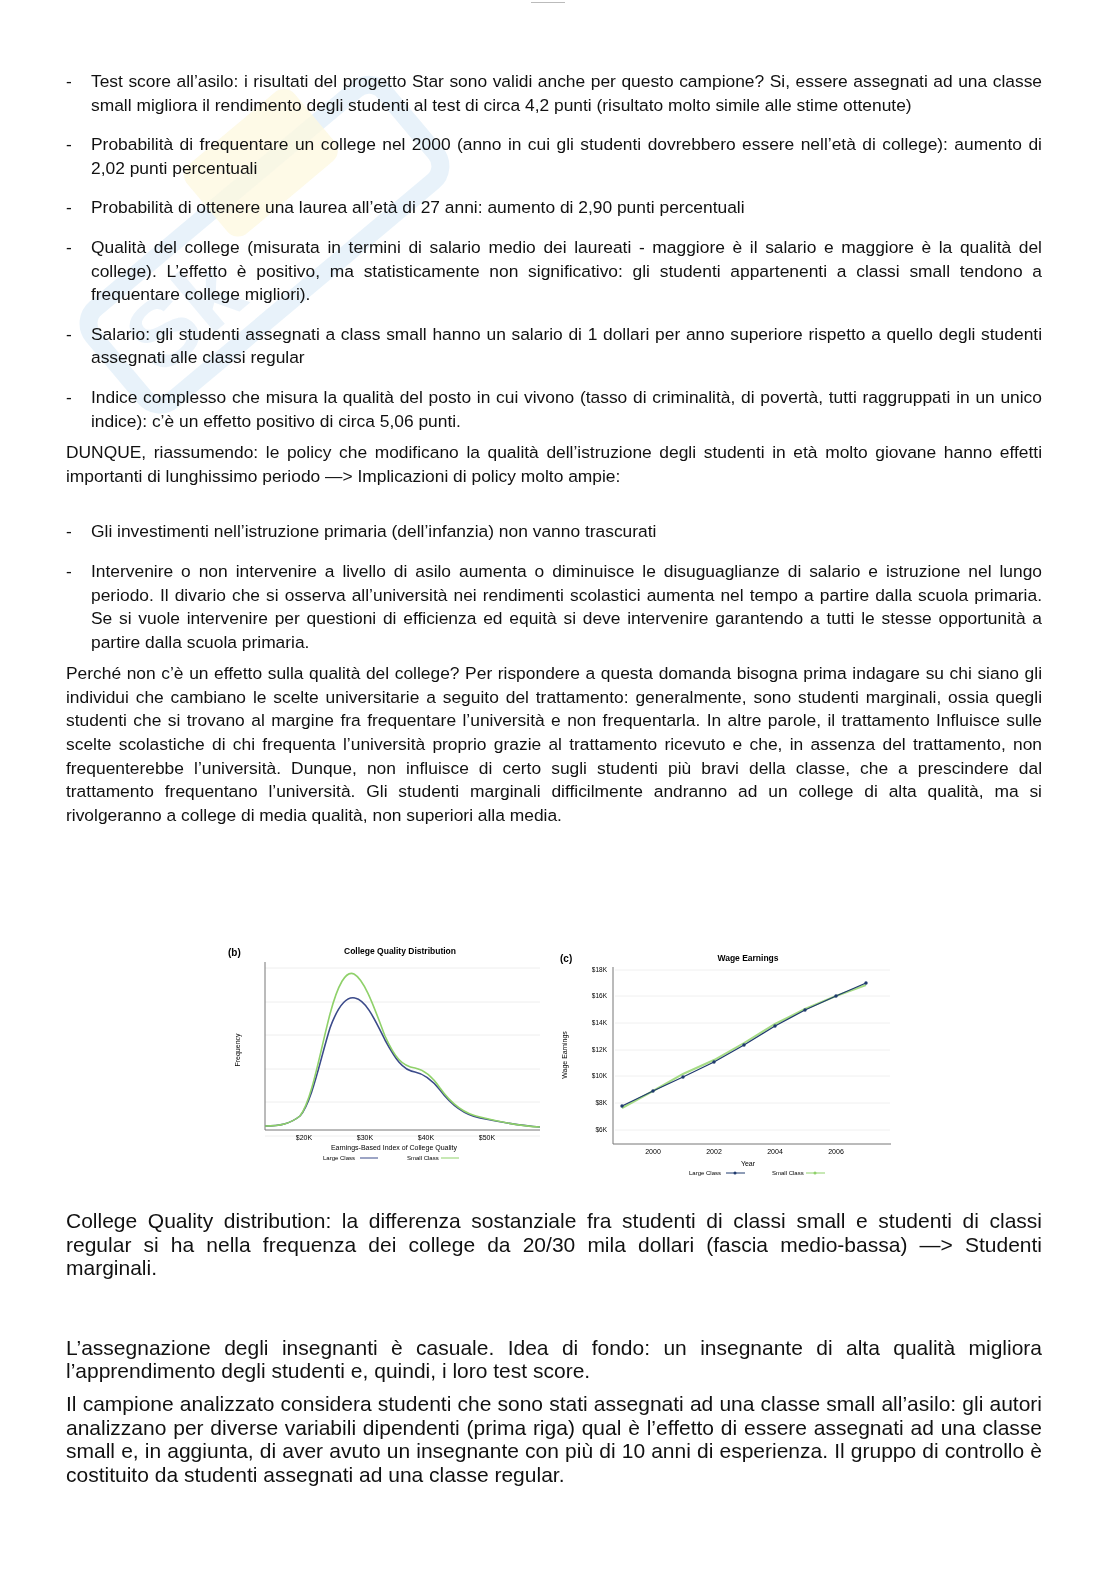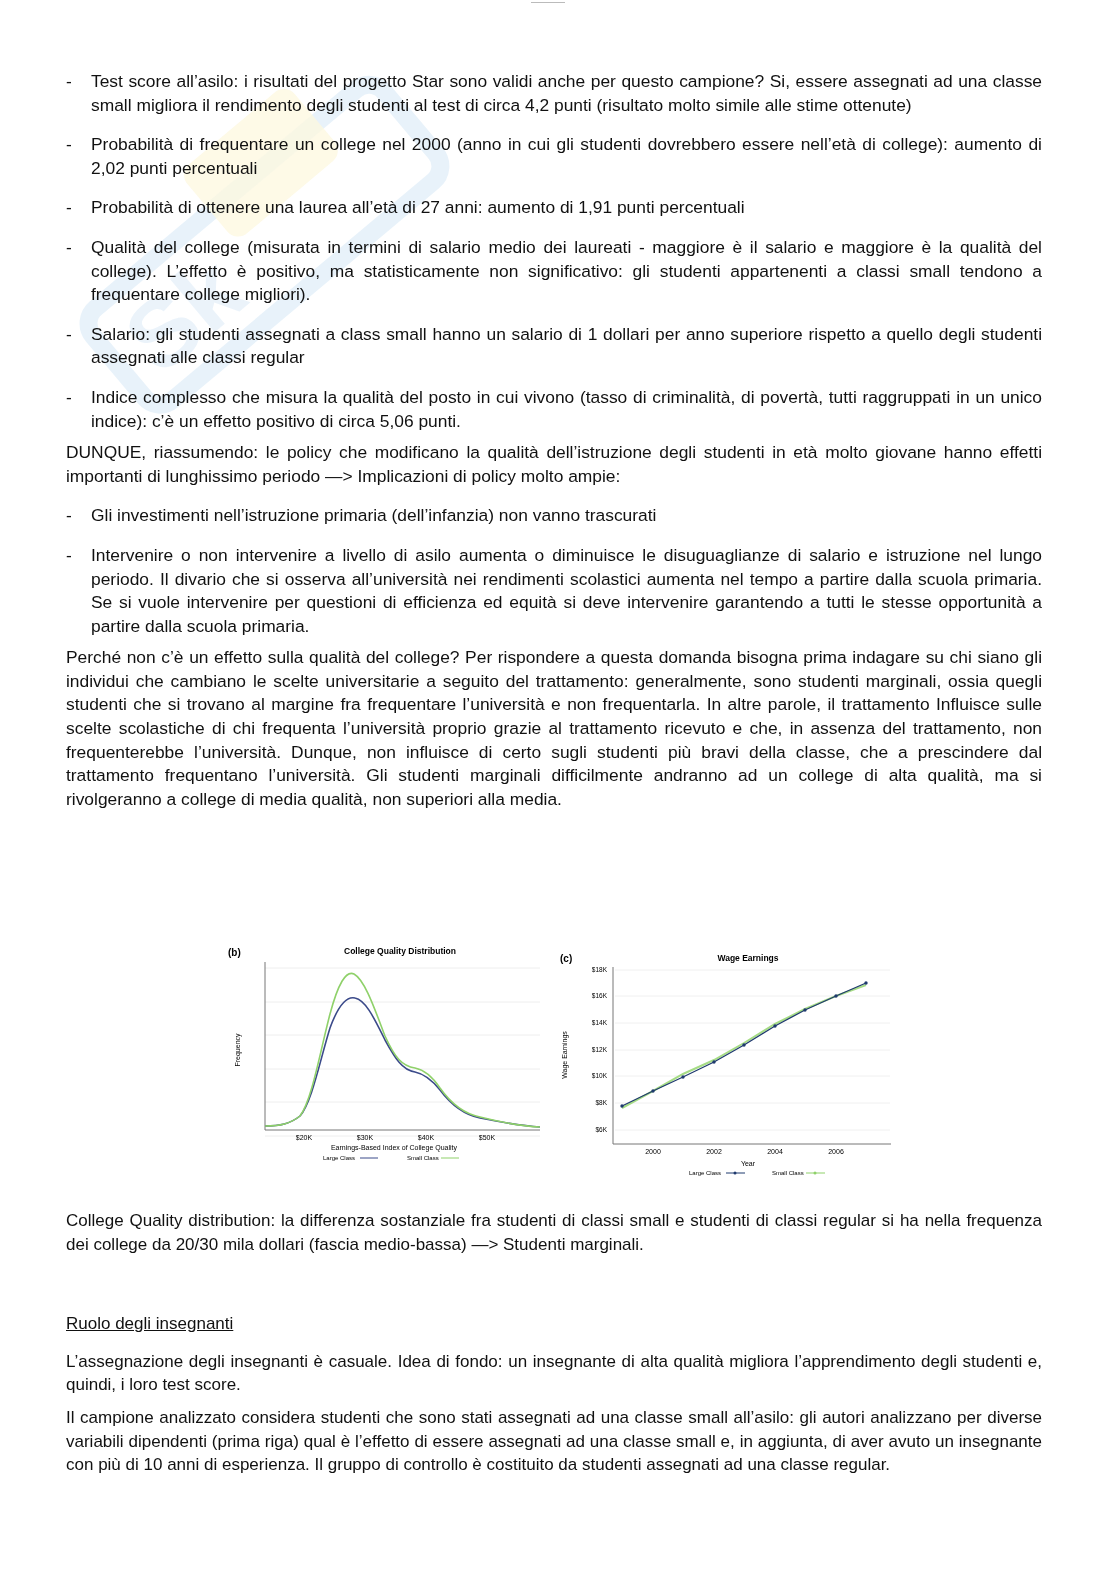--- a/index.html
+++ b/index.html
@@ -26,27 +26,27 @@
     <rect x="230" y="120" width="140" height="90" rx="14" fill="#fbf3c8" opacity=".8"></rect>
     <text x="85" y="265" font-size="96" font-weight="bold" fill="#dbeaf7">Sk</text>
   </g>
 </svg>
 
 <div class="content">
 
   <div>
     <p class="bullet"><span class="dash">-</span><span>Test score all’asilo: i risultati del progetto Star sono validi anche per questo campione? Si, essere assegnati ad una classe small migliora il rendimento degli studenti al test di circa 4,2 punti (risultato molto simile alle stime ottenute)</span></p>
     <p class="bullet"><span class="dash">-</span><span>Probabilità di frequentare un college nel 2000 (anno in cui gli studenti dovrebbero essere nell’età di college): aumento di 2,02 punti percentuali</span></p>
-    <p class="bullet"><span class="dash">-</span><span>Probabilità di ottenere una laurea all’età di 27 anni: aumento di 1,91 punti percentuali</span></p>
+    <p class="bullet"><span class="dash">-</span><span>Probabilità di ottenere una laurea all’età di 27 anni: aumento di 2,90 punti percentuali</span></p>
     <p class="bullet"><span class="dash">-</span><span>Qualità del college (misurata in termini di salario medio dei laureati - maggiore è il salario e maggiore è la qualità del college). L’effetto è positivo, ma statisticamente non significativo: gli studenti appartenenti a classi small tendono a frequentare college migliori).</span></p>
     <p class="bullet"><span class="dash">-</span><span>Salario: gli studenti assegnati a class small hanno un salario di 1 dollari per anno superiore rispetto a quello degli studenti assegnati alle classi regular</span></p>
     <p class="bullet" style="margin-bottom:8px"><span class="dash">-</span><span>Indice complesso che misura la qualità del posto in cui vivono (tasso di criminalità, di povertà, tutti raggruppati in un unico indice): c’è un effetto positivo di circa 5,06 punti.</span></p>
   </div>
 
-  <p class="para" style="margin-bottom:16px">DUNQUE, riassumendo: le policy che modificano la qualità dell’istruzione degli studenti in età molto giovane hanno effetti importanti di lunghissimo periodo —&gt; Implicazioni di policy molto ampie:</p>
+  <p class="para" style="margin-bottom:32px">DUNQUE, riassumendo: le policy che modificano la qualità dell’istruzione degli studenti in età molto giovane hanno effetti importanti di lunghissimo periodo —&gt; Implicazioni di policy molto ampie:</p>
 
   <div>
     <p class="bullet"><span class="dash">-</span><span>Gli investimenti nell’istruzione primaria (dell’infanzia) non vanno trascurati</span></p>
     <p class="bullet" style="margin-bottom:8px"><span class="dash">-</span><span>Intervenire o non intervenire a livello di asilo aumenta o diminuisce le disuguaglianze di salario e istruzione nel lungo periodo. Il divario che si osserva all’università nei rendimenti scolastici aumenta nel tempo a partire dalla scuola primaria. Se si vuole intervenire per questioni di efficienza ed equità si deve intervenire garantendo a tutti le stesse opportunità a partire dalla scuola primaria.</span></p>
   </div>
 
   <p class="para">Perché non c’è un effetto sulla qualità del college? Per rispondere a questa domanda bisogna prima indagare su chi siano gli individui che cambiano le scelte universitarie a seguito del trattamento: generalmente, sono studenti marginali, ossia quegli studenti che si trovano al margine fra frequentare l’università e non frequentarla. In altre parole, il trattamento Influisce sulle scelte scolastiche di chi frequenta l’università proprio grazie al trattamento ricevuto e che, in assenza del trattamento, non frequenterebbe l’università. Dunque, non influisce di certo sugli studenti più bravi della classe, che a prescindere dal trattamento frequentano l’università. Gli studenti marginali difficilmente andranno ad un college di alta qualità, ma si rivolgeranno a college di media qualità, non superiori alla media.</p>
 </div>
 
 <div class="figures">
@@ -132,18 +132,17 @@
       <circle cx="159" cy="122" r="1.7"></circle>
         <circle cx="189" cy="105" r="1.7"></circle>
         <circle cx="220" cy="86" r="1.7"></circle>
       <circle cx="250" cy="70" r="1.7"></circle>
         <circle cx="281" cy="56" r="1.7"></circle>
         <circle cx="311" cy="43" r="1.7"></circle>
     </g>
   </svg>
 </div>
 
-<div style="position:absolute;left:66px;top:1209px;width:976px;font-size:17px;line-height:23.6px;">
+<div style="position:absolute;left:66px;top:1209px;width:976px;font-size:21px;line-height:23.6px;">
   <p class="para" style="margin-bottom:56px">College Quality distribution: la differenza sostanziale fra studenti di classi small e studenti di classi regular si ha nella frequenza dei college da 20/30 mila dollari (fascia medio-bassa) —&gt; Studenti marginali.</p>
-  <p class="section-title">Ruolo degli insegnanti</p>
   <p class="para">L’assegnazione degli insegnanti è casuale. Idea di fondo: un insegnante di alta qualità migliora l’apprendimento degli studenti e, quindi, i loro test score.</p>
   <p class="para">Il campione analizzato considera studenti che sono stati assegnati ad una classe small all’asilo: gli autori analizzano per diverse variabili dipendenti (prima riga) qual è l’effetto di essere assegnati ad una classe small e, in aggiunta, di aver avuto un insegnante con più di 10 anni di esperienza. Il gruppo di controllo è costituito da studenti assegnati ad una classe regular.</p>
 </div>
 
 </body></html>

